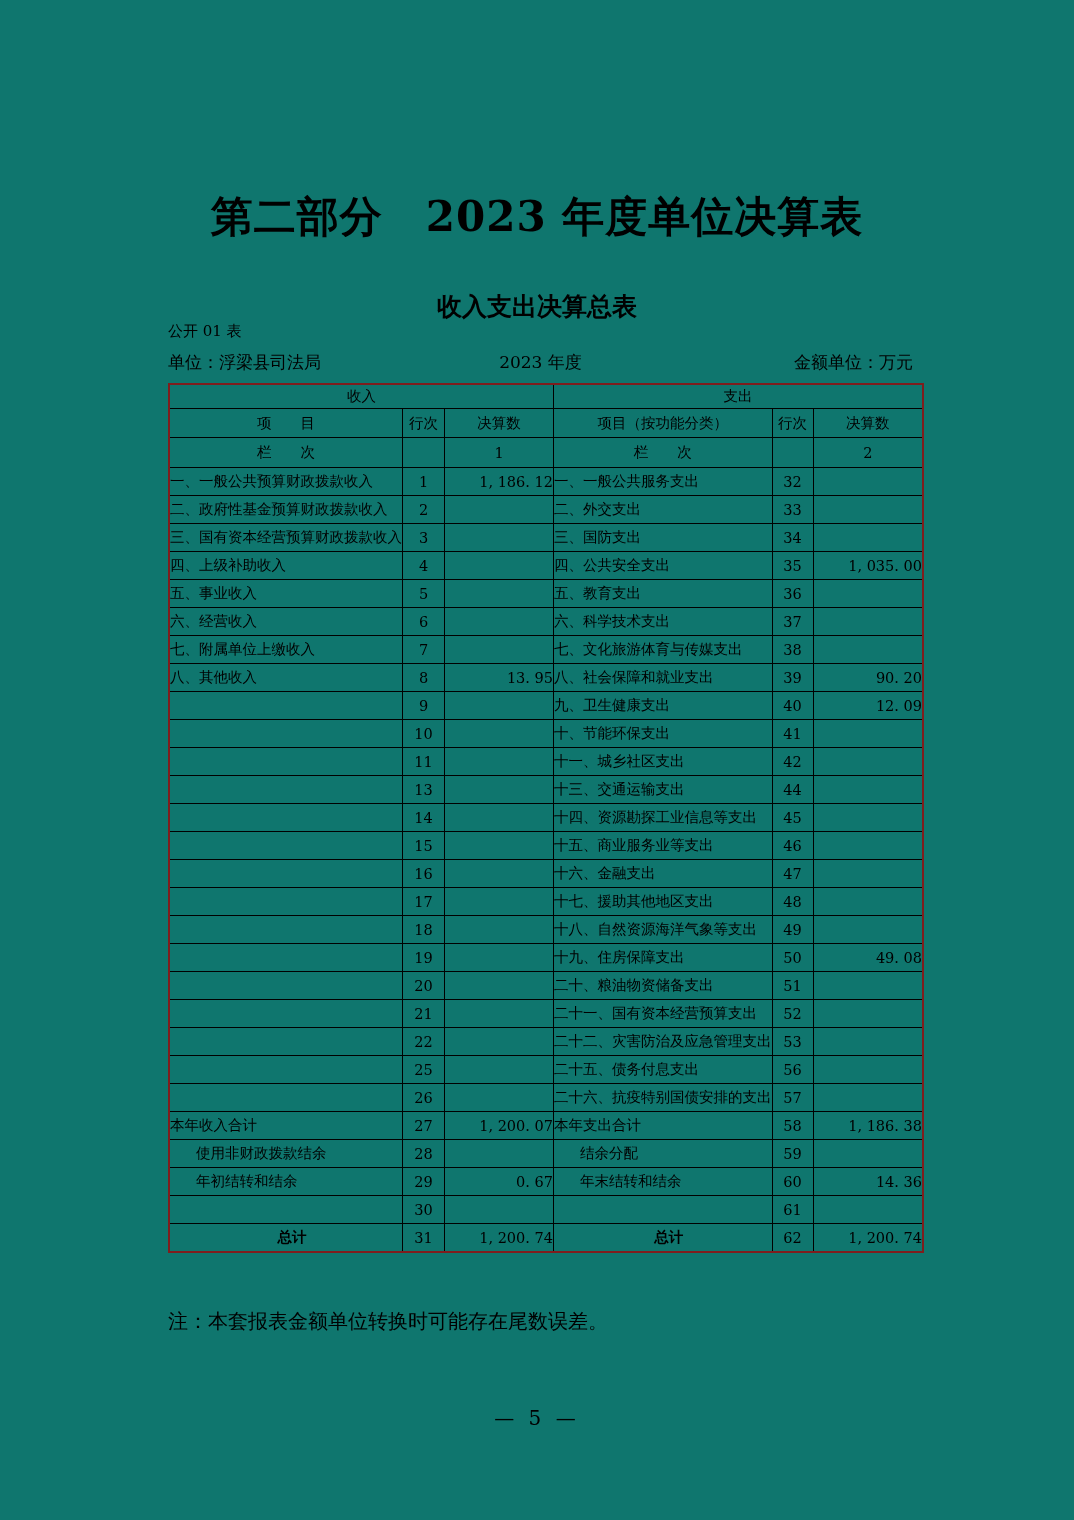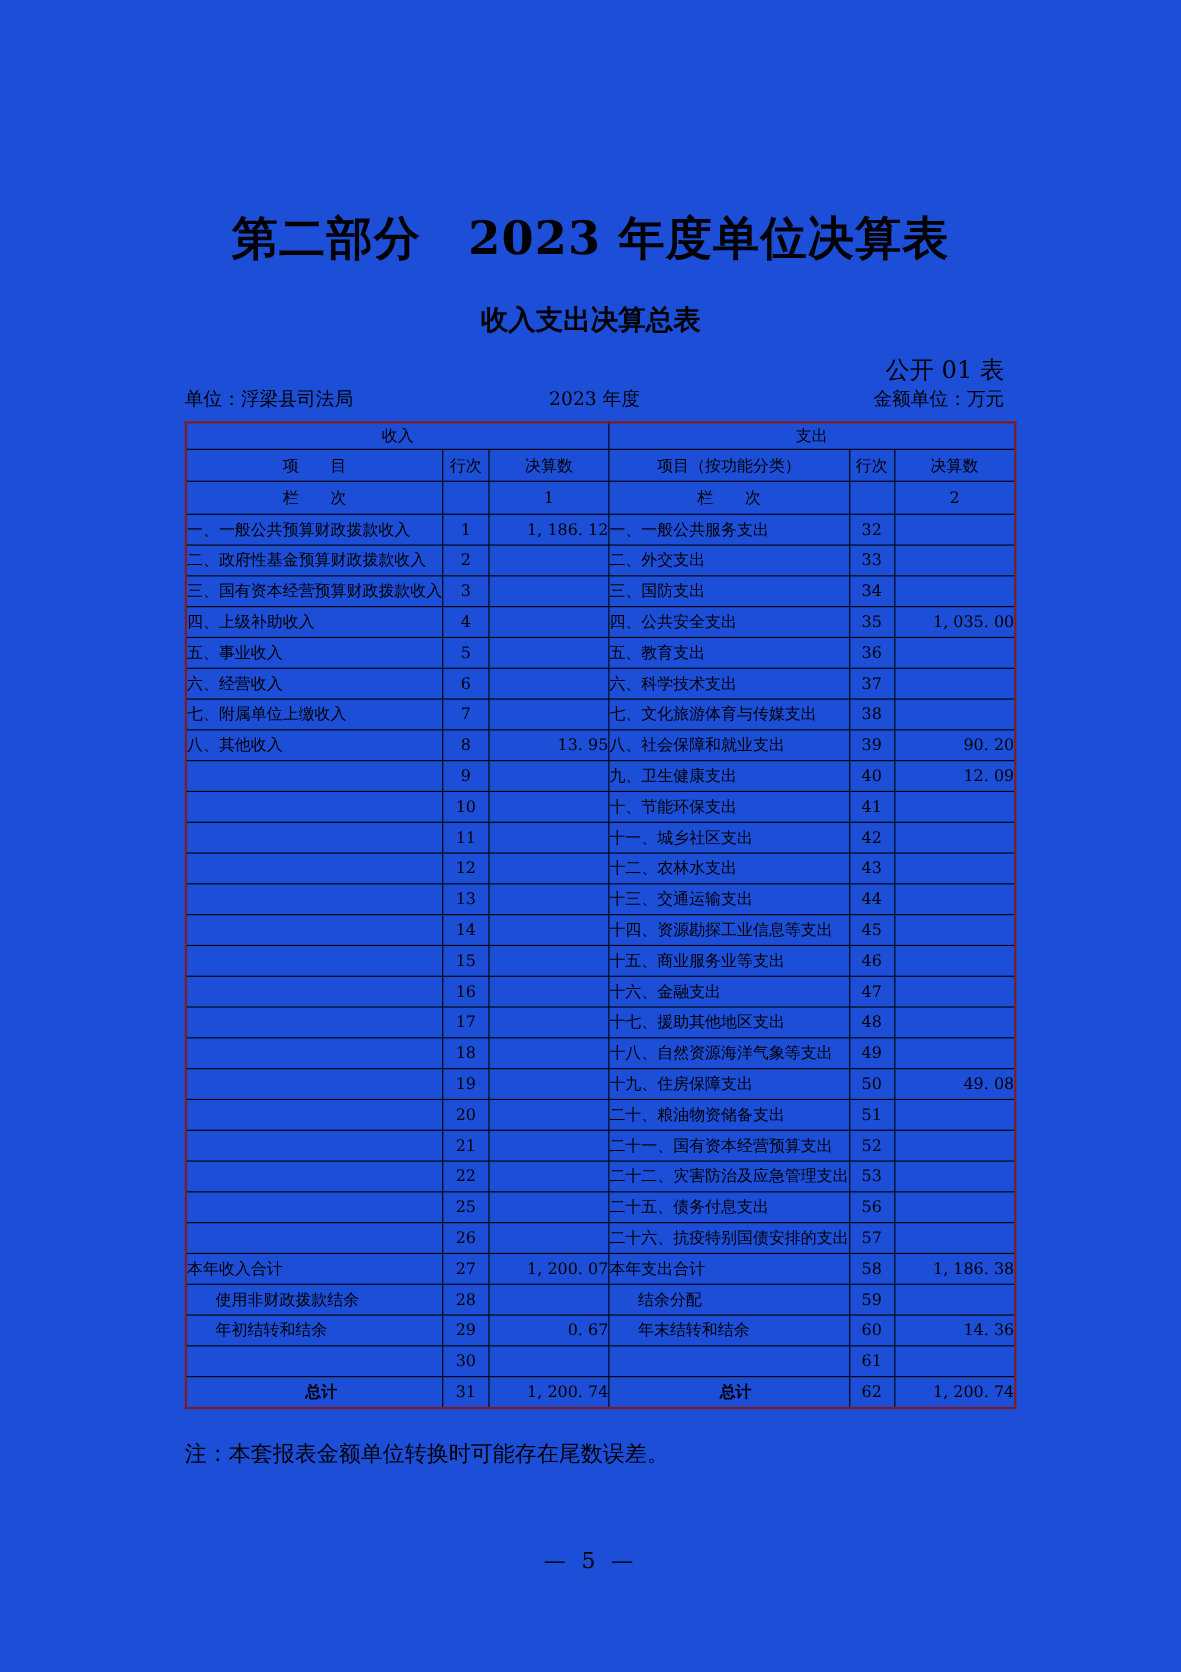--- a/index.html
+++ b/index.html
@@ -1,45 +1,45 @@
 <!DOCTYPE html>
 <html><head>
 <meta charset="utf-8">
 <style>
   html,body { margin:0; padding:0; background:#ffffff; }
   .page {
     position:relative;
     width:1074px;
     height:1520px;
-    background:#1d4ed8;
+    background:#0f766e;
     color:#000;
     font-family:"DejaVu Serif","Liberation Serif",serif;
     overflow:hidden;
   }
   .title {
     position:absolute;
     top:189px; left:0; width:100%;
     text-align:center;
     font-size:42px;
     font-weight:700;
     letter-spacing:1px;
     white-space:nowrap;
   }
   .subtitle {
     position:absolute;
-    top:274px; left:0; width:100%;
+    top:290px; left:0; width:100%;
     text-align:center;
     font-size:25px;
     font-weight:700;
     white-space:nowrap;
   }
   .table-label {
     top:322px;
-    text-align:right;
-    font-size:22px;
+    text-align:left;
+    font-size:15px;
     position:absolute; left:168px; width:745px;
   }
   .meta {
     position:absolute;
     top:351px; left:168px; width:745px;
     font-size:17px;
     height:22px;
   }
   .meta .m-left  { position:absolute; left:0; top:0; }
   .meta .m-center{ position:absolute; left:50%; top:0; transform:translateX(-50%); white-space:nowrap; }
@@ -217,28 +217,20 @@
         <tr class="dr">
           <td class="item"></td>
           <td class="no">11</td>
           <td class="amt c3"></td>
           <td class="item">十一、城乡社区支出</td>
           <td class="no">42</td>
           <td class="amt"></td>
         </tr>
         <tr class="dr">
           <td class="item"></td>
-          <td class="no">12</td>
-          <td class="amt c3"></td>
-          <td class="item">十二、农林水支出</td>
-          <td class="no">43</td>
-          <td class="amt"></td>
-        </tr>
-        <tr class="dr">
-          <td class="item"></td>
           <td class="no">13</td>
           <td class="amt c3"></td>
           <td class="item">十三、交通运输支出</td>
           <td class="no">44</td>
           <td class="amt"></td>
         </tr>
         <tr class="dr">
           <td class="item"></td>
           <td class="no">14</td>
           <td class="amt c3"></td>

